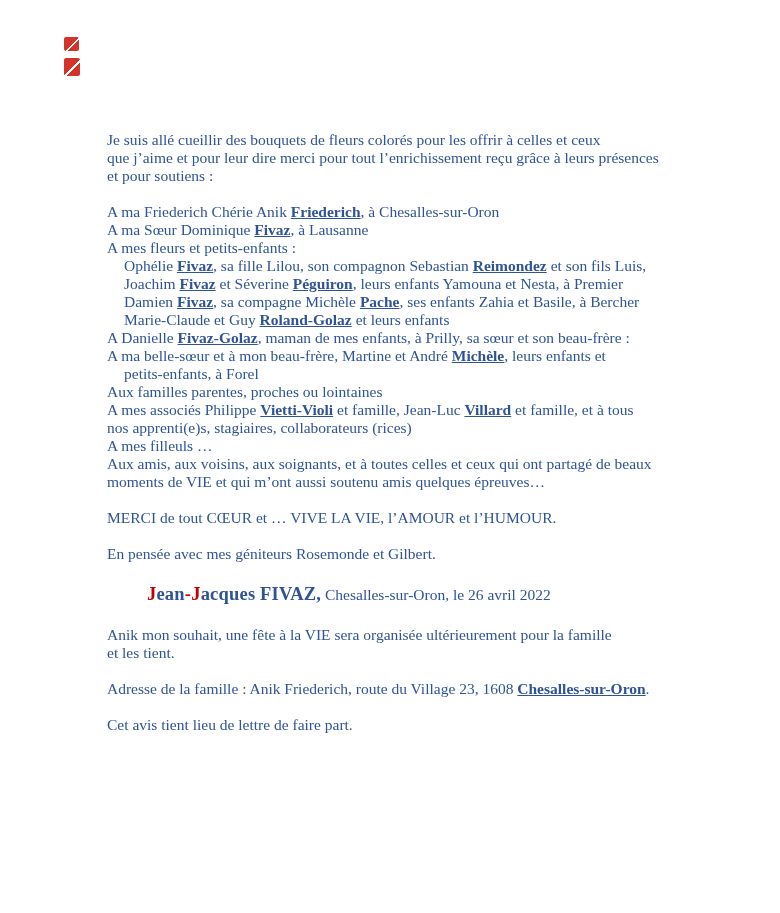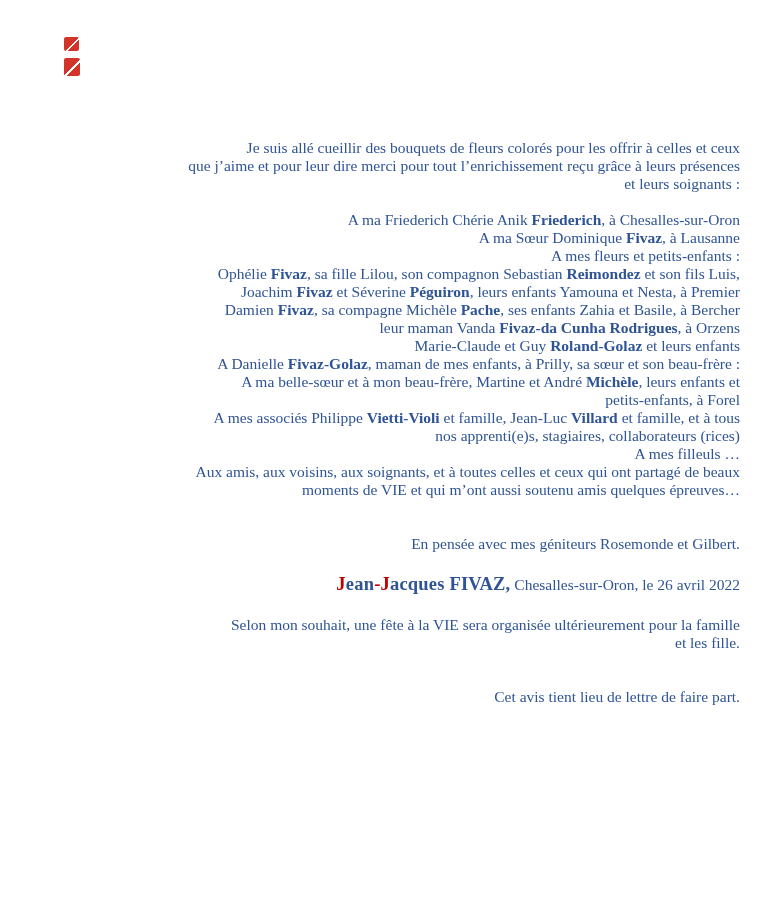--- a/index.html
+++ b/index.html
@@ -17,69 +17,70 @@
   }
   .deco-mark {
     position: absolute;
     border-radius: 2px;
   }
   .deco-mark.m1 { left: 64px; top: 37px; width: 15px; height: 14px; }
   .deco-mark.m2 { left: 64px; top: 58px; width: 16px; height: 18px; }
   .content {
     position: absolute;
     left: 107px;
-    top: 139px;
+    top: 131px;
     right: 40px;
-    text-align: right;
   }
   .line {
     font-size: 15.5px;
     line-height: 18px;
     color: #2F5496;
     white-space: nowrap;
   }
   .line.i1 { padding-left: 17px; }
   .line.i2 { padding-left: 34px; }
-  .line.sig { line-height: 26px; }
-  .line span.b { font-weight: bold; }
+  .line.sig { line-height: 26px; margin-left: 40px; }
+  .line span.b { font-weight: bold; text-decoration: underline; }
   .line span.big { font-weight: bold; font-size: 18.5px; letter-spacing: 0.2px; }
   .line span.r { color: #C00000; }
 </style>
 </head>
 <body>
 
 <div class="page">
   <div class="deco-mark m1" style="background: linear-gradient(135deg, rgb(210, 52, 42) 52%, rgb(255, 255, 255) 52%, rgb(255, 255, 255) 60%, rgb(210, 52, 42) 60%);"></div>
   <div class="deco-mark m2" style="background: linear-gradient(135deg, rgb(210, 52, 42) 52%, rgb(255, 255, 255) 52%, rgb(255, 255, 255) 60%, rgb(210, 52, 42) 60%);"></div>
   <div class="content">
       <div class="line"><span>Je suis allé cueillir des bouquets de fleurs colorés pour les offrir à celles et ceux</span></div>
       <div class="line"><span>que j’aime et pour leur dire merci pour tout l’enrichissement reçu grâce à leurs présences</span></div>
-      <div class="line"><span>et leurs soignants :</span></div>
+      <div class="line"><span>et pour soutiens :</span></div>
       <div class="line">&nbsp;</div>
       <div class="line"><span>A ma Friederich Chérie Anik </span><span class="b">Friederich</span><span>, à Chesalles-sur-Oron</span></div>
       <div class="line"><span>A ma Sœur Dominique </span><span class="b">Fivaz</span><span>, à Lausanne</span></div>
       <div class="line"><span>A mes fleurs et petits-enfants :</span></div>
       <div class="line i1"><span>Ophélie </span><span class="b">Fivaz</span><span>, sa fille Lilou, son compagnon Sebastian </span><span class="b">Reimondez</span><span> et son fils Luis,</span></div>
       <div class="line i1"><span>Joachim </span><span class="b">Fivaz</span><span> et Séverine </span><span class="b">Péguiron</span><span>, leurs enfants Yamouna et Nesta, à Premier</span></div>
       <div class="line i1"><span>Damien </span><span class="b">Fivaz</span><span>, sa compagne Michèle </span><span class="b">Pache</span><span>, ses enfants Zahia et Basile, à Bercher</span></div>
-      <div class="line i2"><span>leur maman Vanda </span><span class="b">Fivaz-da Cunha Rodrigues</span><span>, à Orzens</span></div>
       <div class="line i1"><span>Marie-Claude et Guy </span><span class="b">Roland-Golaz</span><span> et leurs enfants</span></div>
       <div class="line"><span>A Danielle </span><span class="b">Fivaz-Golaz</span><span>, maman de mes enfants, à Prilly, sa sœur et son beau-frère :</span></div>
       <div class="line"><span>A ma belle-sœur et à mon beau-frère, Martine et André </span><span class="b">Michèle</span><span>, leurs enfants et</span></div>
       <div class="line i1"><span>petits-enfants, à Forel</span></div>
+      <div class="line"><span>Aux familles parentes, proches ou lointaines</span></div>
       <div class="line"><span>A mes associés Philippe </span><span class="b">Vietti-Violi</span><span> et famille, Jean-Luc </span><span class="b">Villard</span><span> et famille, et à tous</span></div>
       <div class="line"><span>nos apprenti(e)s, stagiaires, collaborateurs (rices)</span></div>
       <div class="line"><span>A mes filleuls …</span></div>
       <div class="line"><span>Aux amis, aux voisins, aux soignants, et à toutes celles et ceux qui ont partagé de beaux</span></div>
       <div class="line"><span>moments de VIE et qui m’ont aussi soutenu amis quelques épreuves…</span></div>
       <div class="line">&nbsp;</div>
+      <div class="line"><span>MERCI de tout CŒUR et … VIVE LA VIE, l’AMOUR et l’HUMOUR.</span></div>
       <div class="line">&nbsp;</div>
       <div class="line"><span>En pensée avec mes géniteurs Rosemonde et Gilbert.</span></div>
       <div class="line">&nbsp;</div>
       <div class="line sig"><span class="r big">J</span><span class="big">ean</span><span class="r big">-</span><span class="r big">J</span><span class="big">acques FIVAZ,</span><span> Chesalles-sur-Oron, le 26 avril 2022</span></div>
       <div class="line">&nbsp;</div>
-      <div class="line"><span>Selon mon souhait, une fête à la VIE sera organisée ultérieurement pour la famille</span></div>
-      <div class="line"><span>et les fille.</span></div>
+      <div class="line"><span>Anik mon souhait, une fête à la VIE sera organisée ultérieurement pour la famille</span></div>
+      <div class="line"><span>et les tient.</span></div>
       <div class="line">&nbsp;</div>
+      <div class="line"><span>Adresse de la famille : Anik Friederich, route du Village 23, 1608 </span><span class="b">Chesalles-sur-Oron</span><span>.</span></div>
       <div class="line">&nbsp;</div>
       <div class="line"><span>Cet avis tient lieu de lettre de faire part.</span></div>
     </div>
 </div>
 
 </body></html>

